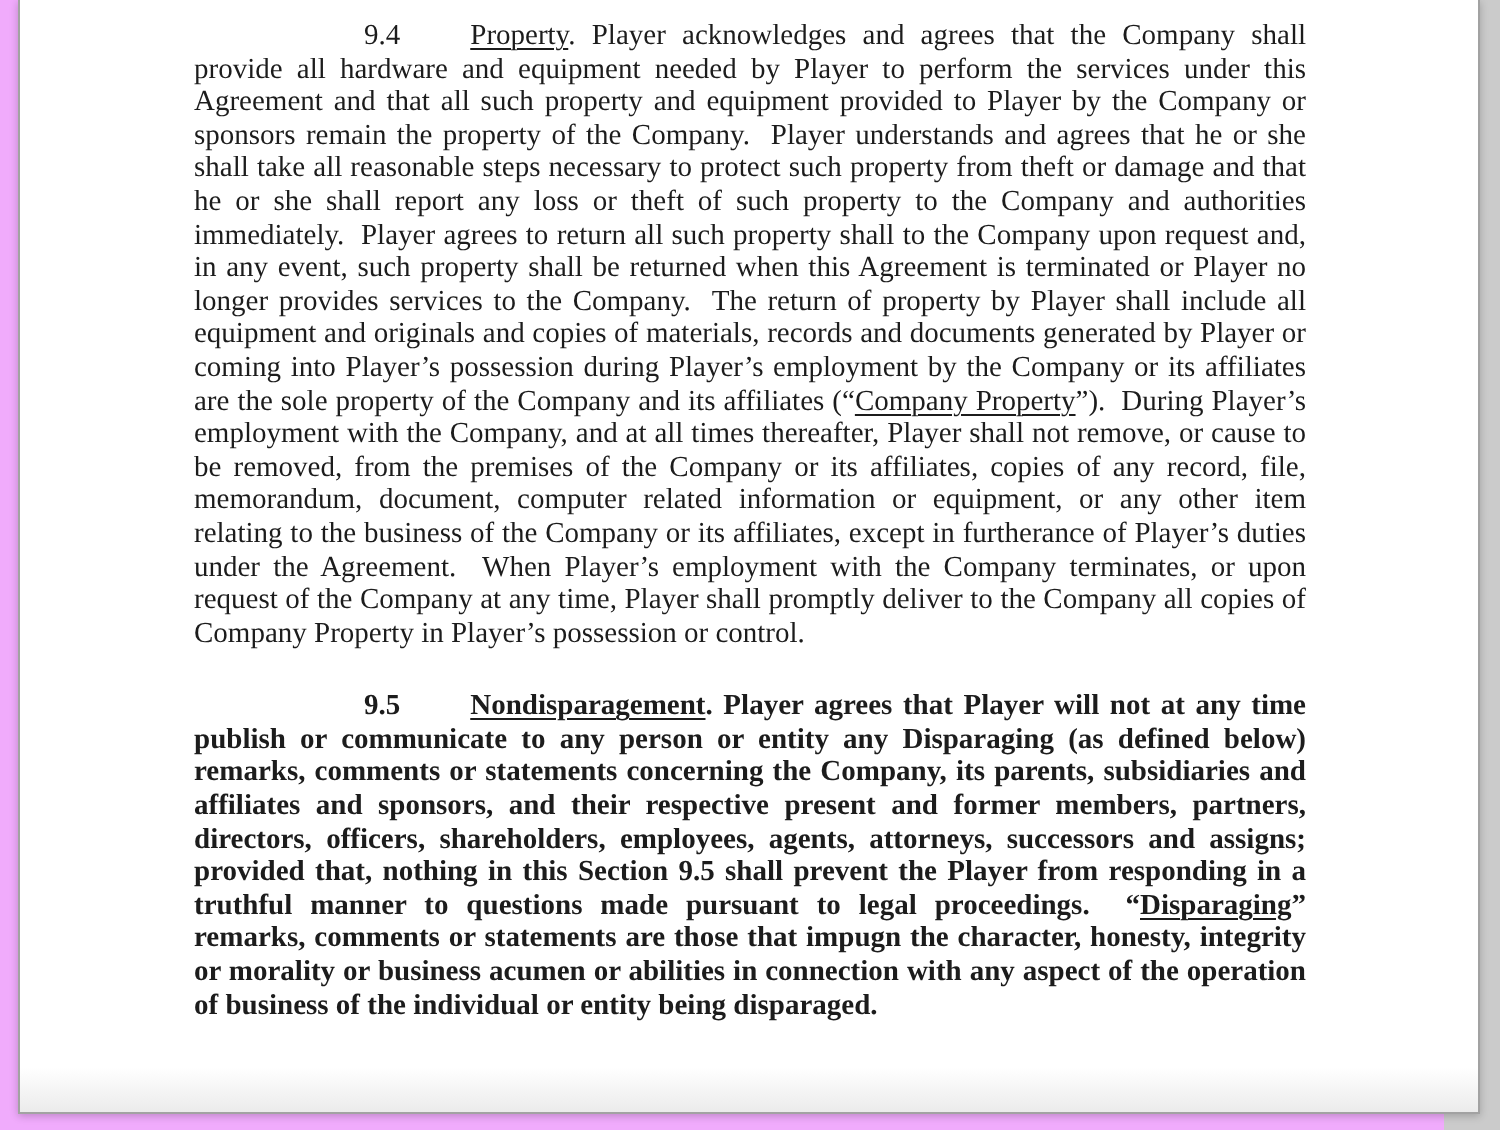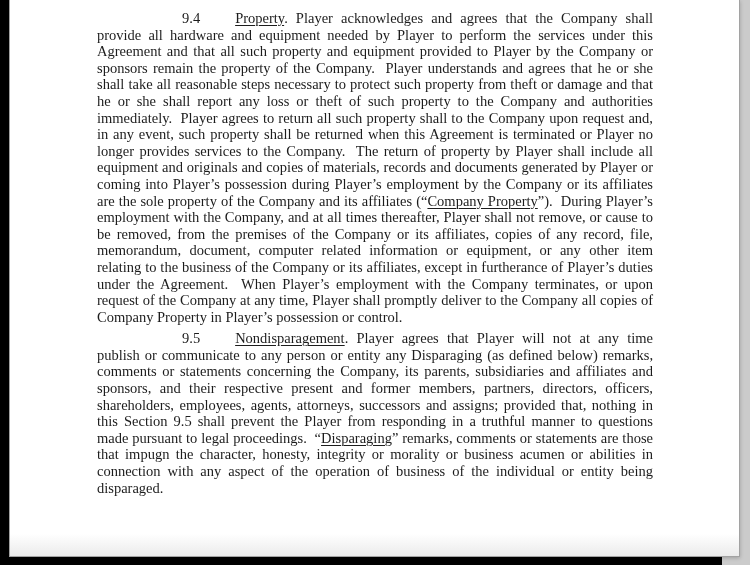--- a/index.html
+++ b/index.html
@@ -8,21 +8,21 @@
     padding: 0;
     width: 750px;
     height: 565px;
     overflow: hidden;
     background: #cbcbcb;
   }
   .viewer {
     position: relative;
     width: 722px;
     height: 565px;
-    background: #000000;
+    background: #f0abfc;
     padding-left: 36px;
   }
   .paper {
     position: absolute;
     top: 0;
     left: 9px;
     width: 731px;
     height: 557px;
     background: linear-gradient(180deg, #ffffff 0%, #ffffff 96%, #ebebeb 100%);
     border: 1px solid #a2a2a2;
@@ -38,21 +38,22 @@
     text-rendering: optimizeLegibility;
   }
   .para {
     margin: 0;
     text-align: justify;
     text-indent: 85px;       
     word-spacing: normal;
     hyphens: none;
   }
   .para + .para {
-    margin-top: 5px;       
+    margin-top: 20px;       
+    font-weight: bold;
   }
   .num-tab {
     display: inline-block;
     width: 35px;             
   }
   .u {
     text-decoration: underline;
     text-decoration-thickness: 1px;
     text-underline-offset: 2px;
   }

